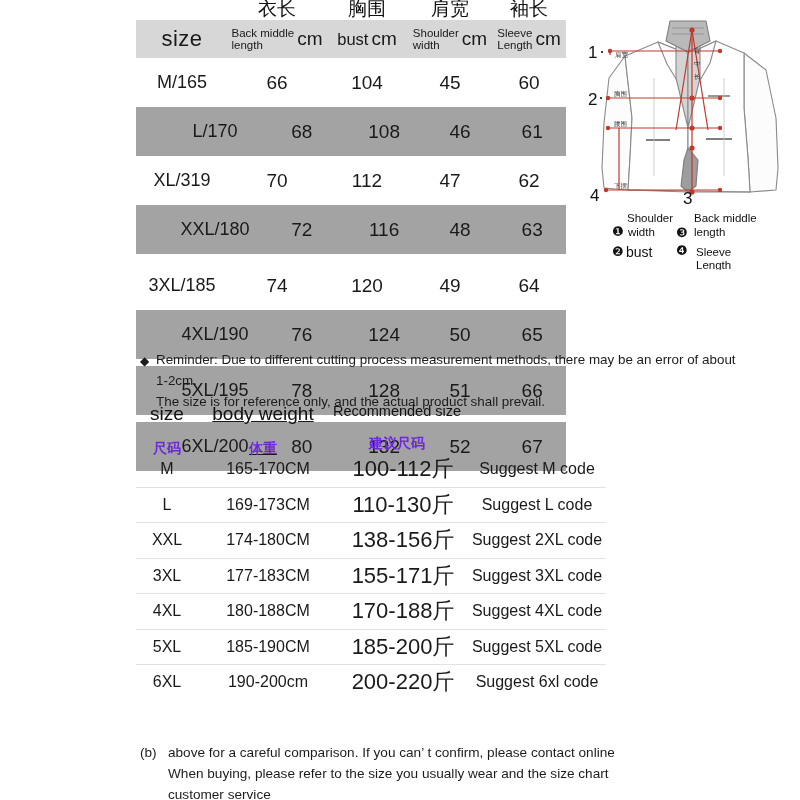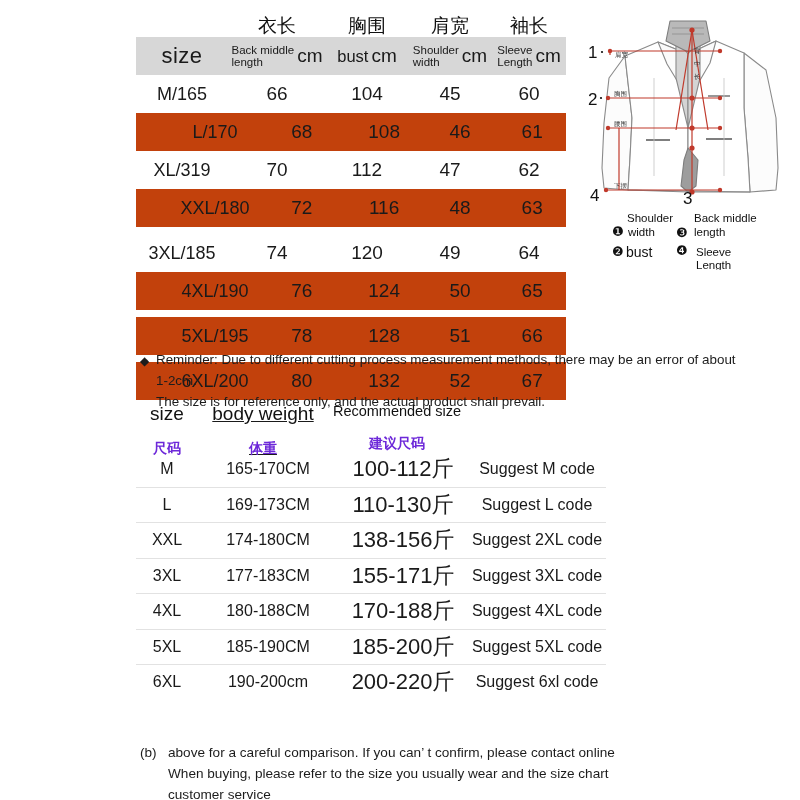--- a/index.html
+++ b/index.html
@@ -18,42 +18,42 @@
 
   
   #size-table-1 {
     position: absolute;
     left: 136px;
     top: 0px;
     width: 430px;
   }
   .t1-cnrow {
     display: flex;
-    height: 37px;
+    height: 20px;
     align-items: flex-end;
   }
   .t1-cn {
     font-size: 19px;
     color: #111;
     text-align: center;
     line-height: 1;
     padding-bottom: 2px;
   }
   .t1-row {
     display: flex;
     align-items: center;
   }
   .t1-head {
     background: #d7d7d7;
     height: 38px;
   }
   .t1-body {
-    height: 38px;
-  }
-  .t1-shade { background: #c2410c; padding-left: 37px; }
+    height: 49px;
+  }
+  .t1-shade { background: #a3a3a3; padding-left: 37px; }
   .t1-white { background: #ffffff; }
   .t1-gap { height: 7px; background: #ffffff; }
 
   .c-size  { width: 92px; text-align: center; }
   .c-back  { width: 98px; text-align: center; }
   .c-bust  { width: 82px; text-align: center; }
   .c-shldr { width: 84px; text-align: center; }
   .c-slv   { width: 74px; text-align: center; }
 
   .t1-head .c-size {

